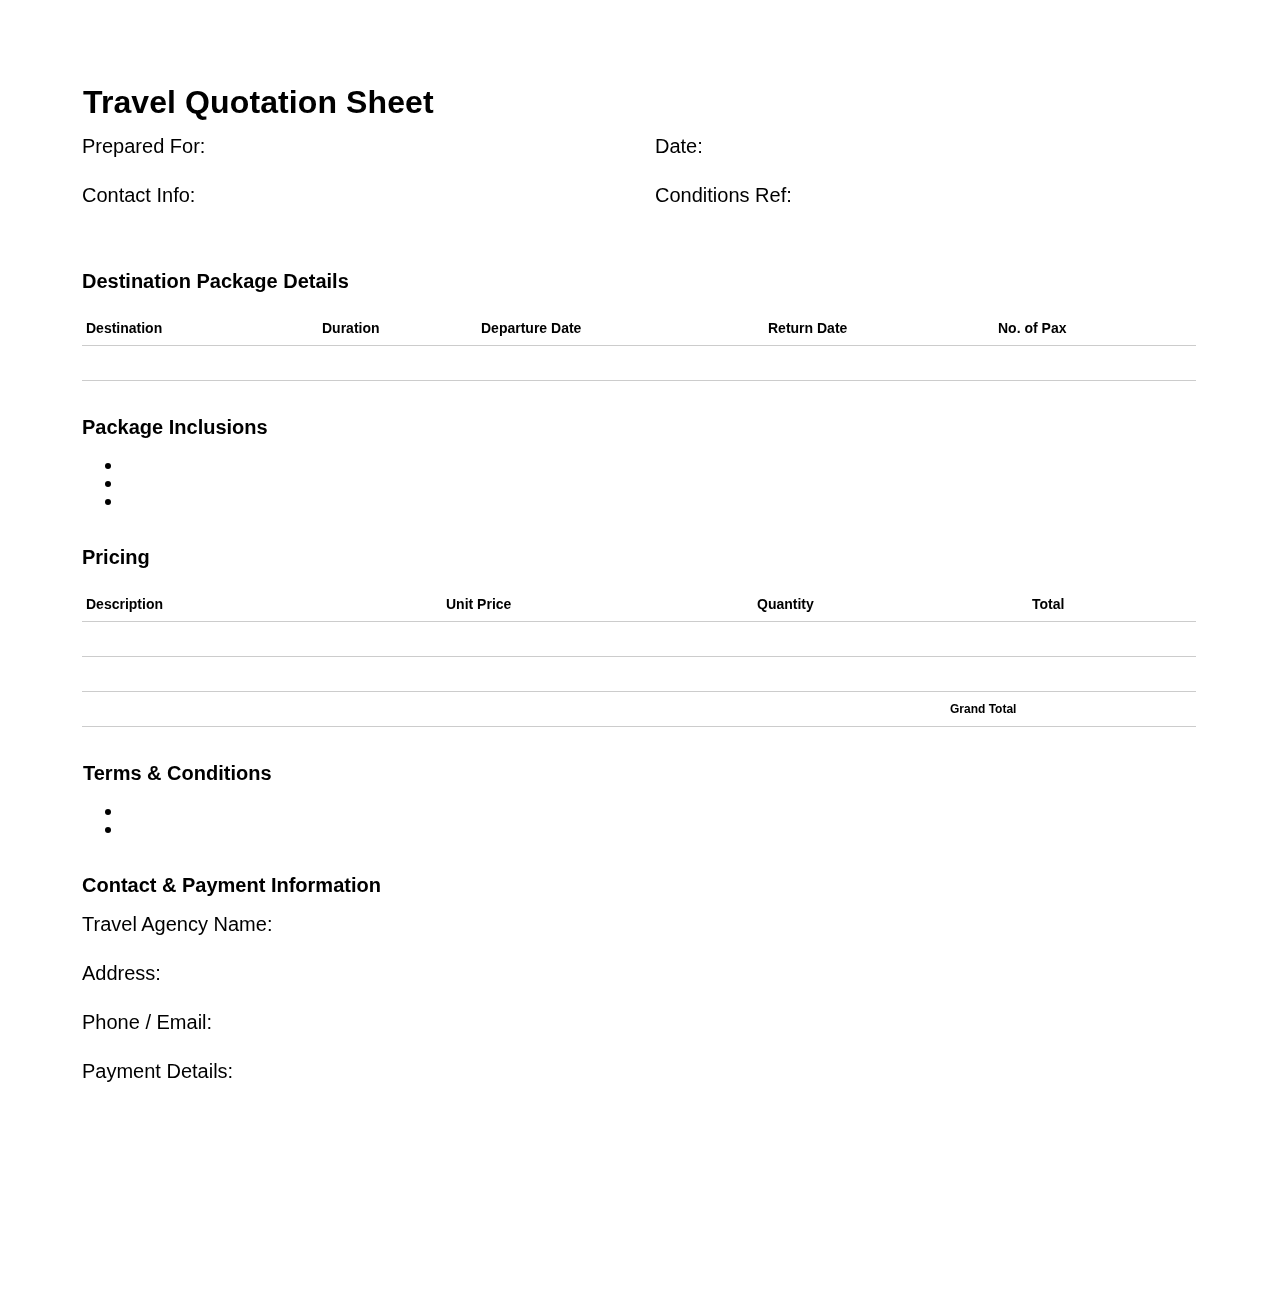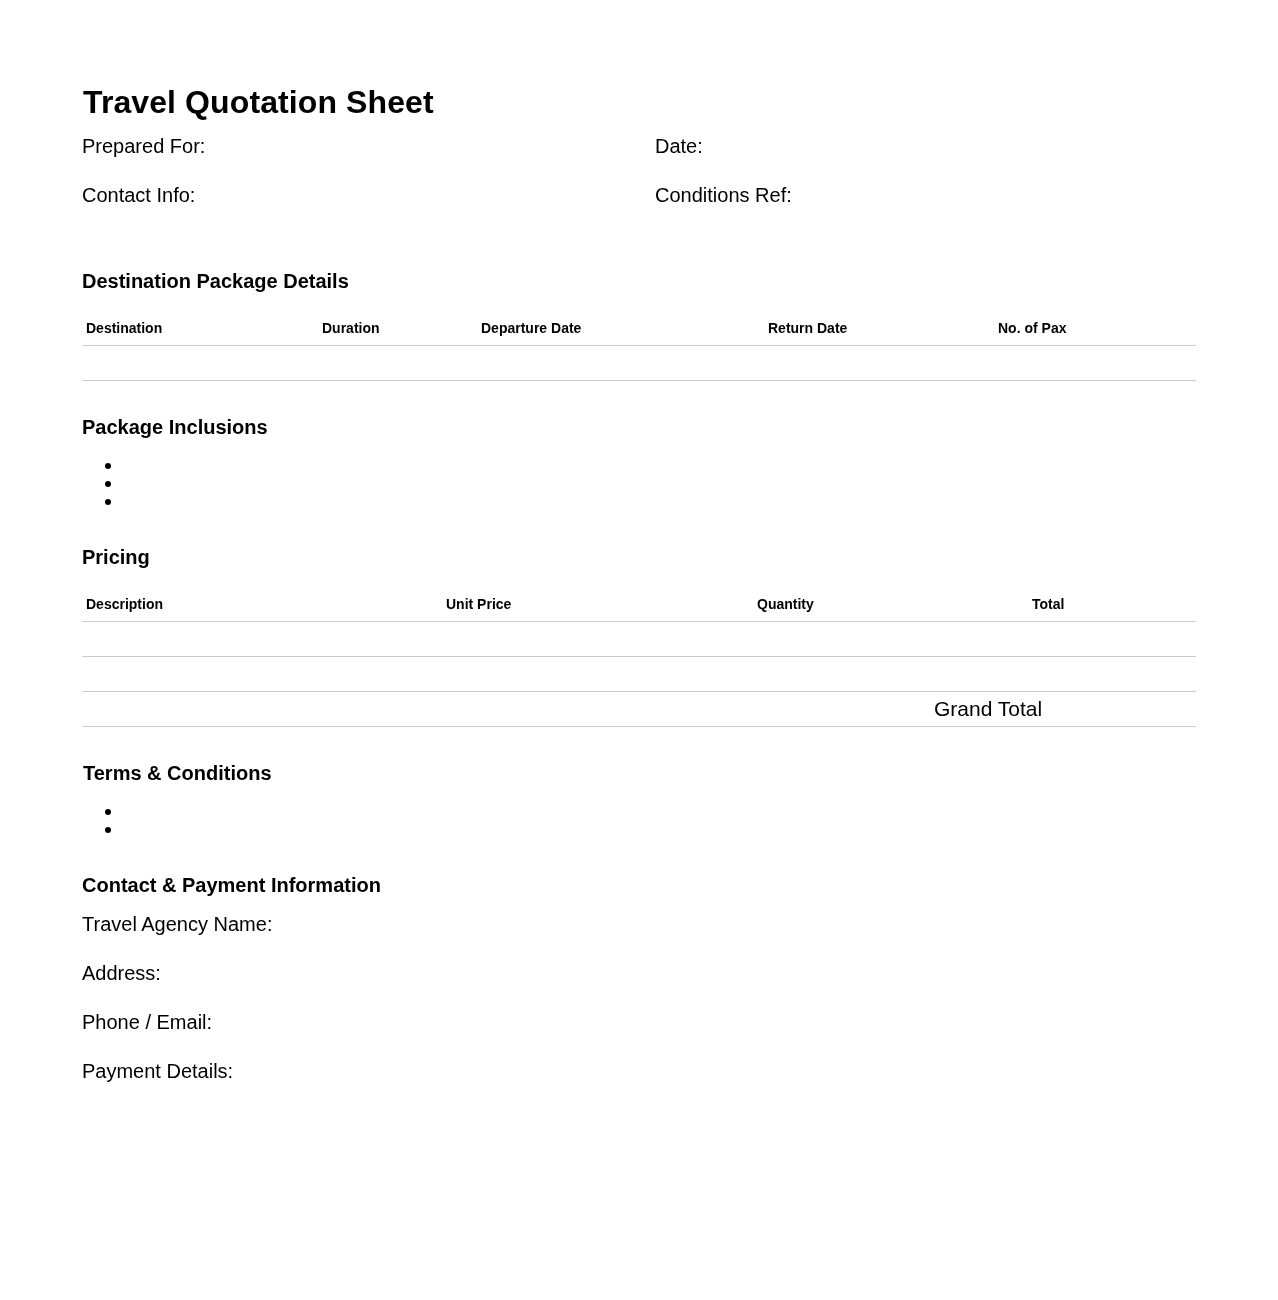--- a/index.html
+++ b/index.html
@@ -20,22 +20,22 @@
   .field {
     position: absolute; font-size: 20px; line-height: 18px;
   }
   .tbl-head {
     position: absolute; left: 0; width: 1114px; height: 24px;
     font-size: 14px; font-weight: bold; line-height: 18px;
   }
   .tbl-head span, .grand span { position: absolute; top: 0; }
   .rule { position: absolute; left: 0; width: 1114px; height: 0; border-top: 1px solid #cccccc; }
   .grand {
-    position: absolute; left: 0; width: 1114px; height: 20px;
-    font-size: 21px; font-weight: normal; line-height: 18px;
+    position: absolute; left: 16px; width: 1114px; height: 20px;
+    font-size: 12px; font-weight: bold; line-height: 18px;
   }
   .bullet {
     position: absolute; left: 23px; width: 6px; height: 6px;
     border-radius: 50%; background: #000;
   }
 </style>
 </head>
 <body>
 
 <div class="page">

